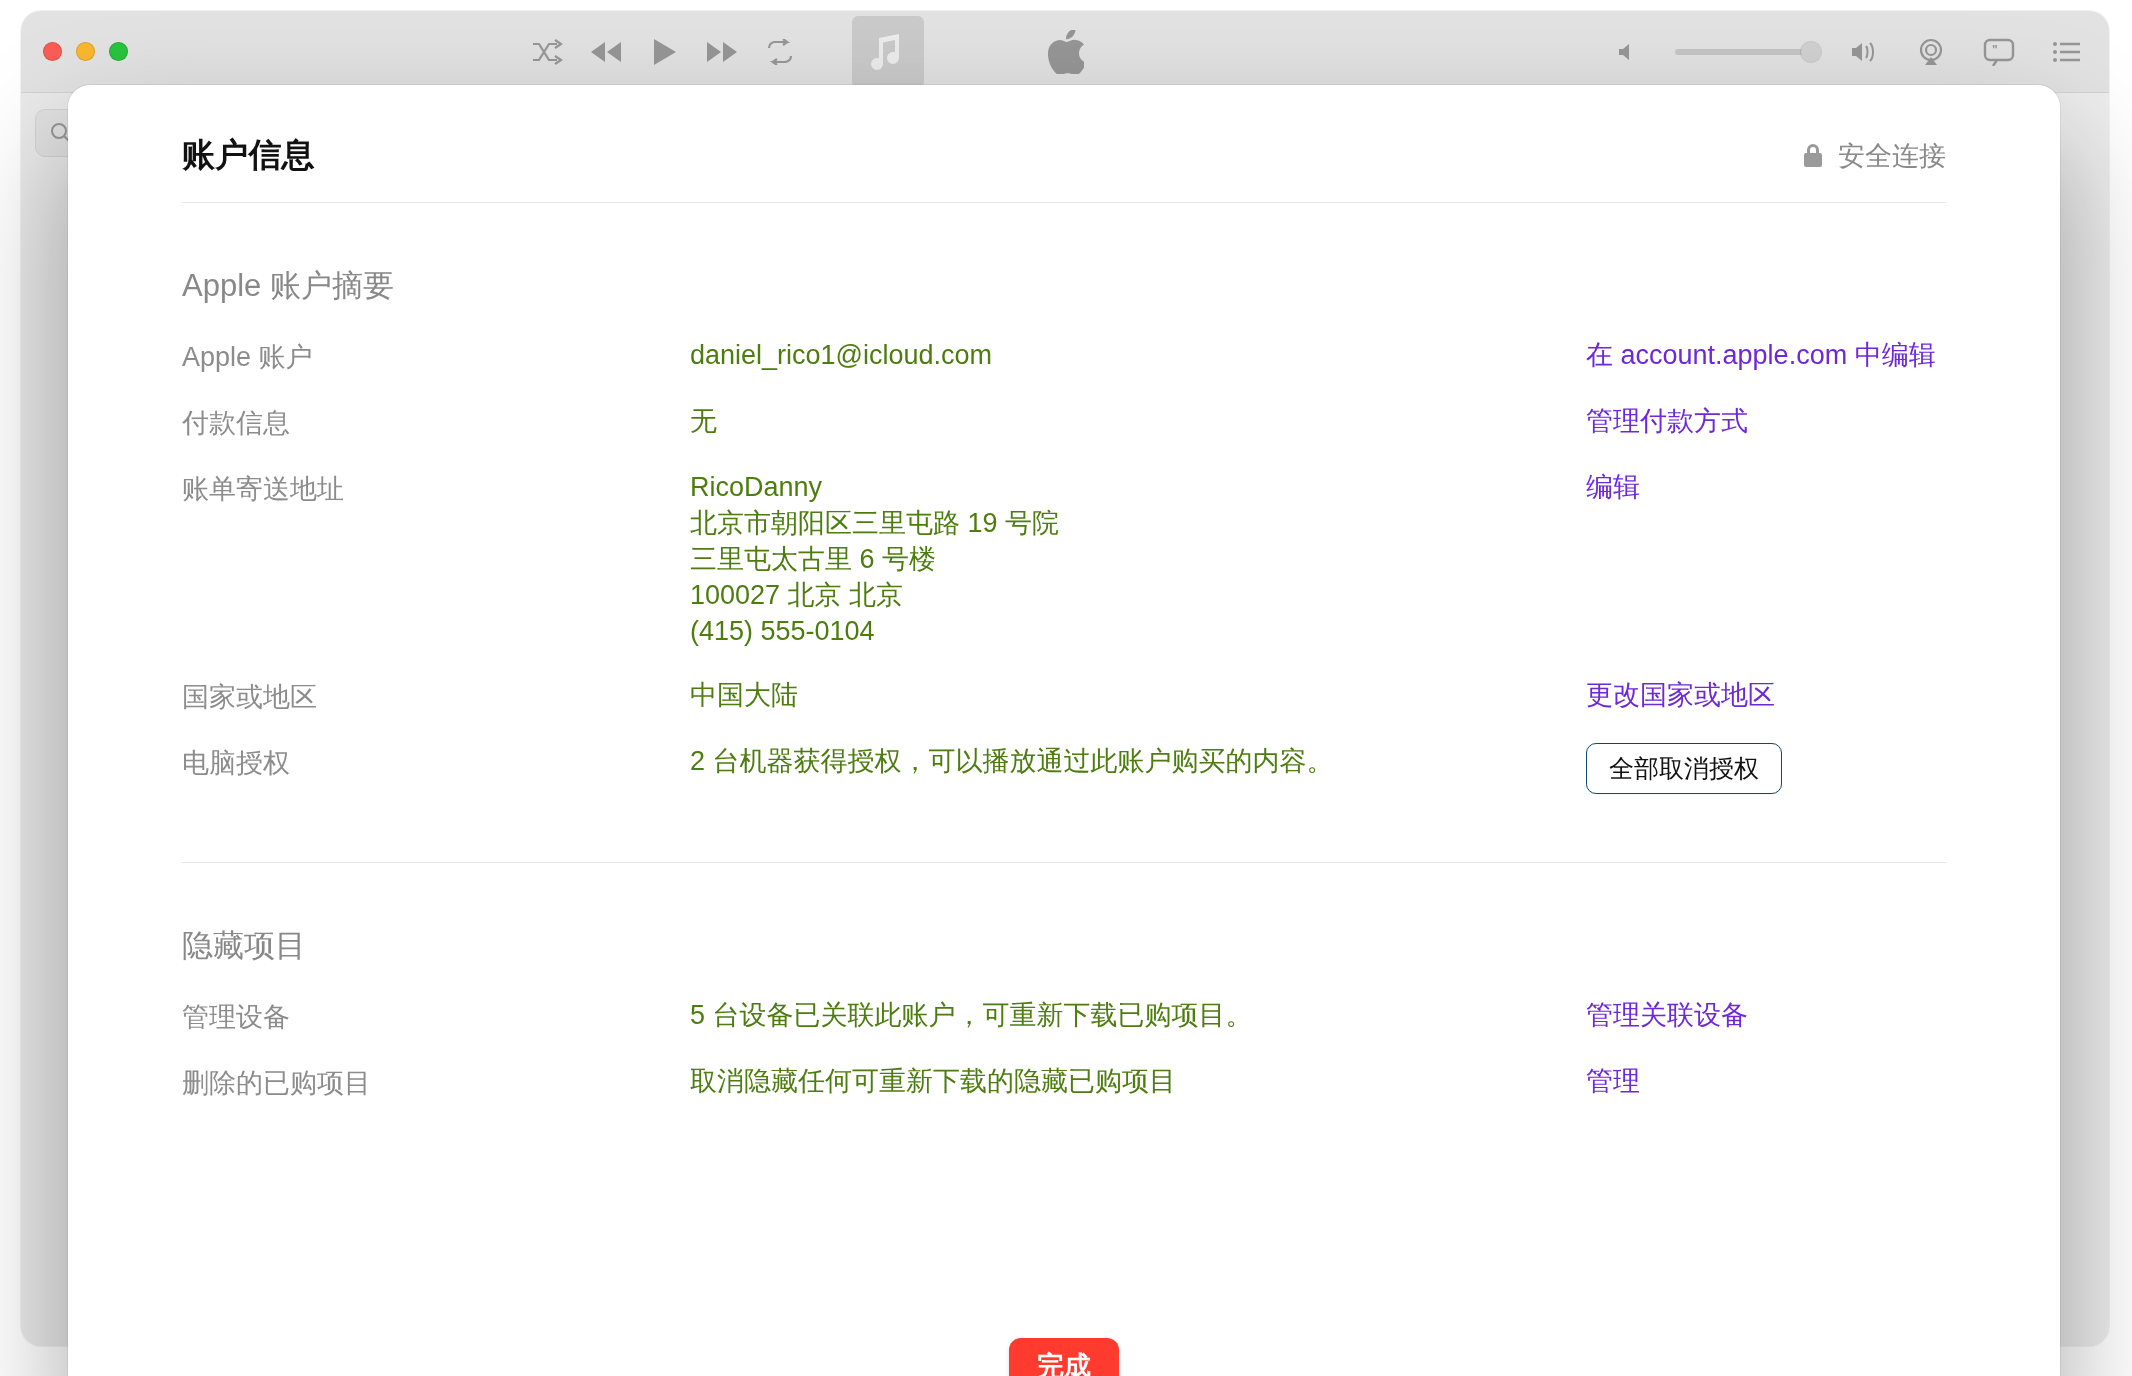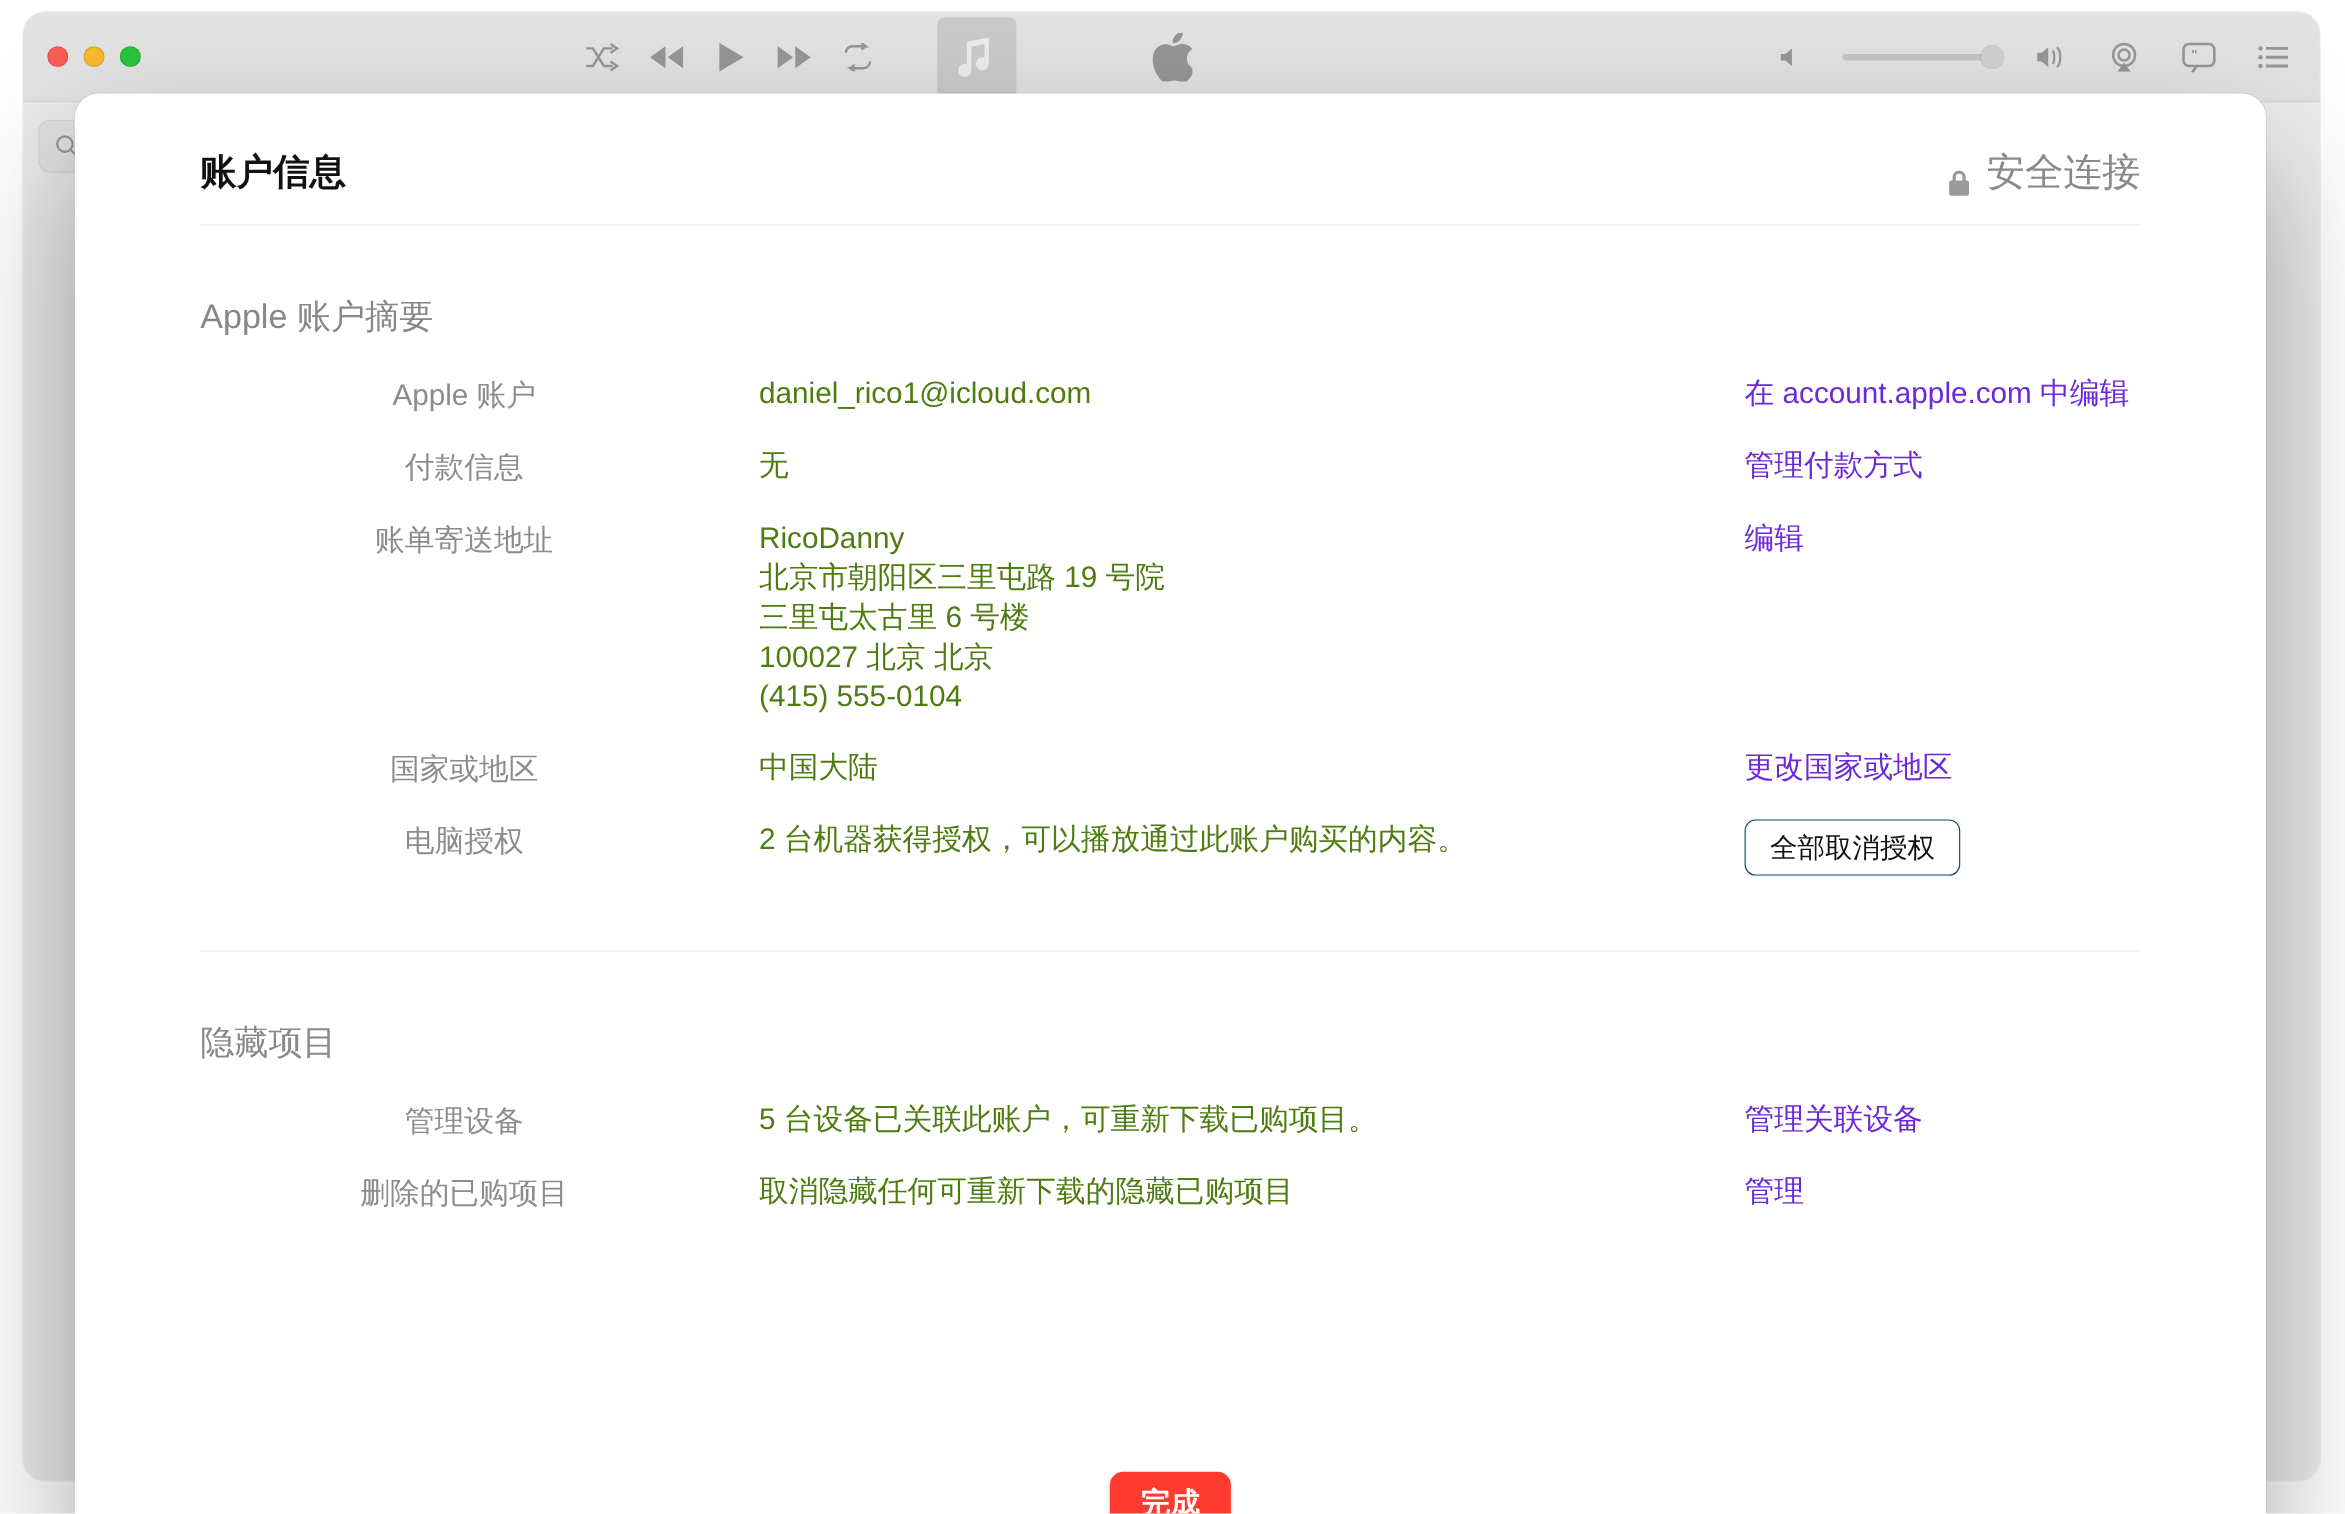--- a/index.html
+++ b/index.html
@@ -82,32 +82,32 @@
       left: 68px; top: 85px;
       width: 1992px; height: 1343px;
       background:#fff;
       border-radius: 22px;
       box-shadow: 0 60px 120px rgba(0,0,0,.35), 0 0 0 1px rgba(0,0,0,.06);
       display:flex; flex-direction:column; overflow:hidden;
     }
     .modal-body{ flex:1; overflow:auto; padding:0 114px; }
     .m-header{ display:flex; align-items:center; justify-content:space-between; padding:48px 0 24px 0; }
     .m-title{ font-size:33px; font-weight:700; color:#111; letter-spacing:.2px;}
-    .secure{ display:flex; align-items:flex-end; gap:14px; color:#8a8a8a; font-size:35px; }
+    .secure{ display:flex; align-items:center; gap:14px; color:#8a8a8a; font-size:27px; }
     .hr{ height:1px; background:#e6e6e6; margin:0; }
     .section-title{ font-size:31px; font-weight:400; color:#888; margin:62px 0 30px; }
     .grid{
       display:grid;
       grid-template-columns: 480px 1fr 360px;
       column-gap: 28px;
       row-gap: 28px;
       align-items:start;
     }
     .label{
-      text-align:center; color:#8c8c8c; font-size:27px; line-height:36px; padding-top:2px;
+      text-align:left; color:#8c8c8c; font-size:27px; line-height:36px; padding-top:2px;
     }
     .value{
       color:#4d7c0f; font-size:27px; line-height:36px;
     }
     .value .line{ display:block; }
     .action{
       text-align:left;
     }
     .link{
       color:#6d28d9; font-size:27px; line-height:36px; cursor:pointer; display:inline-block;

